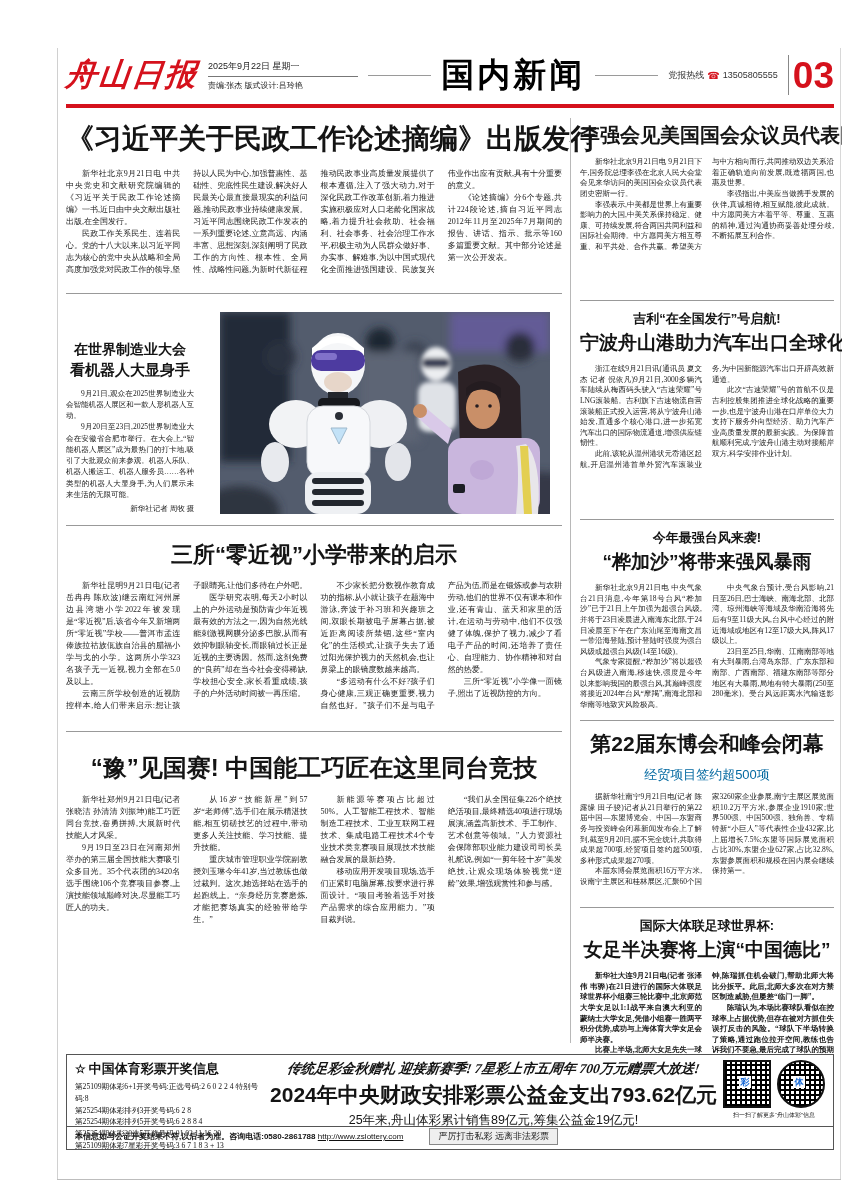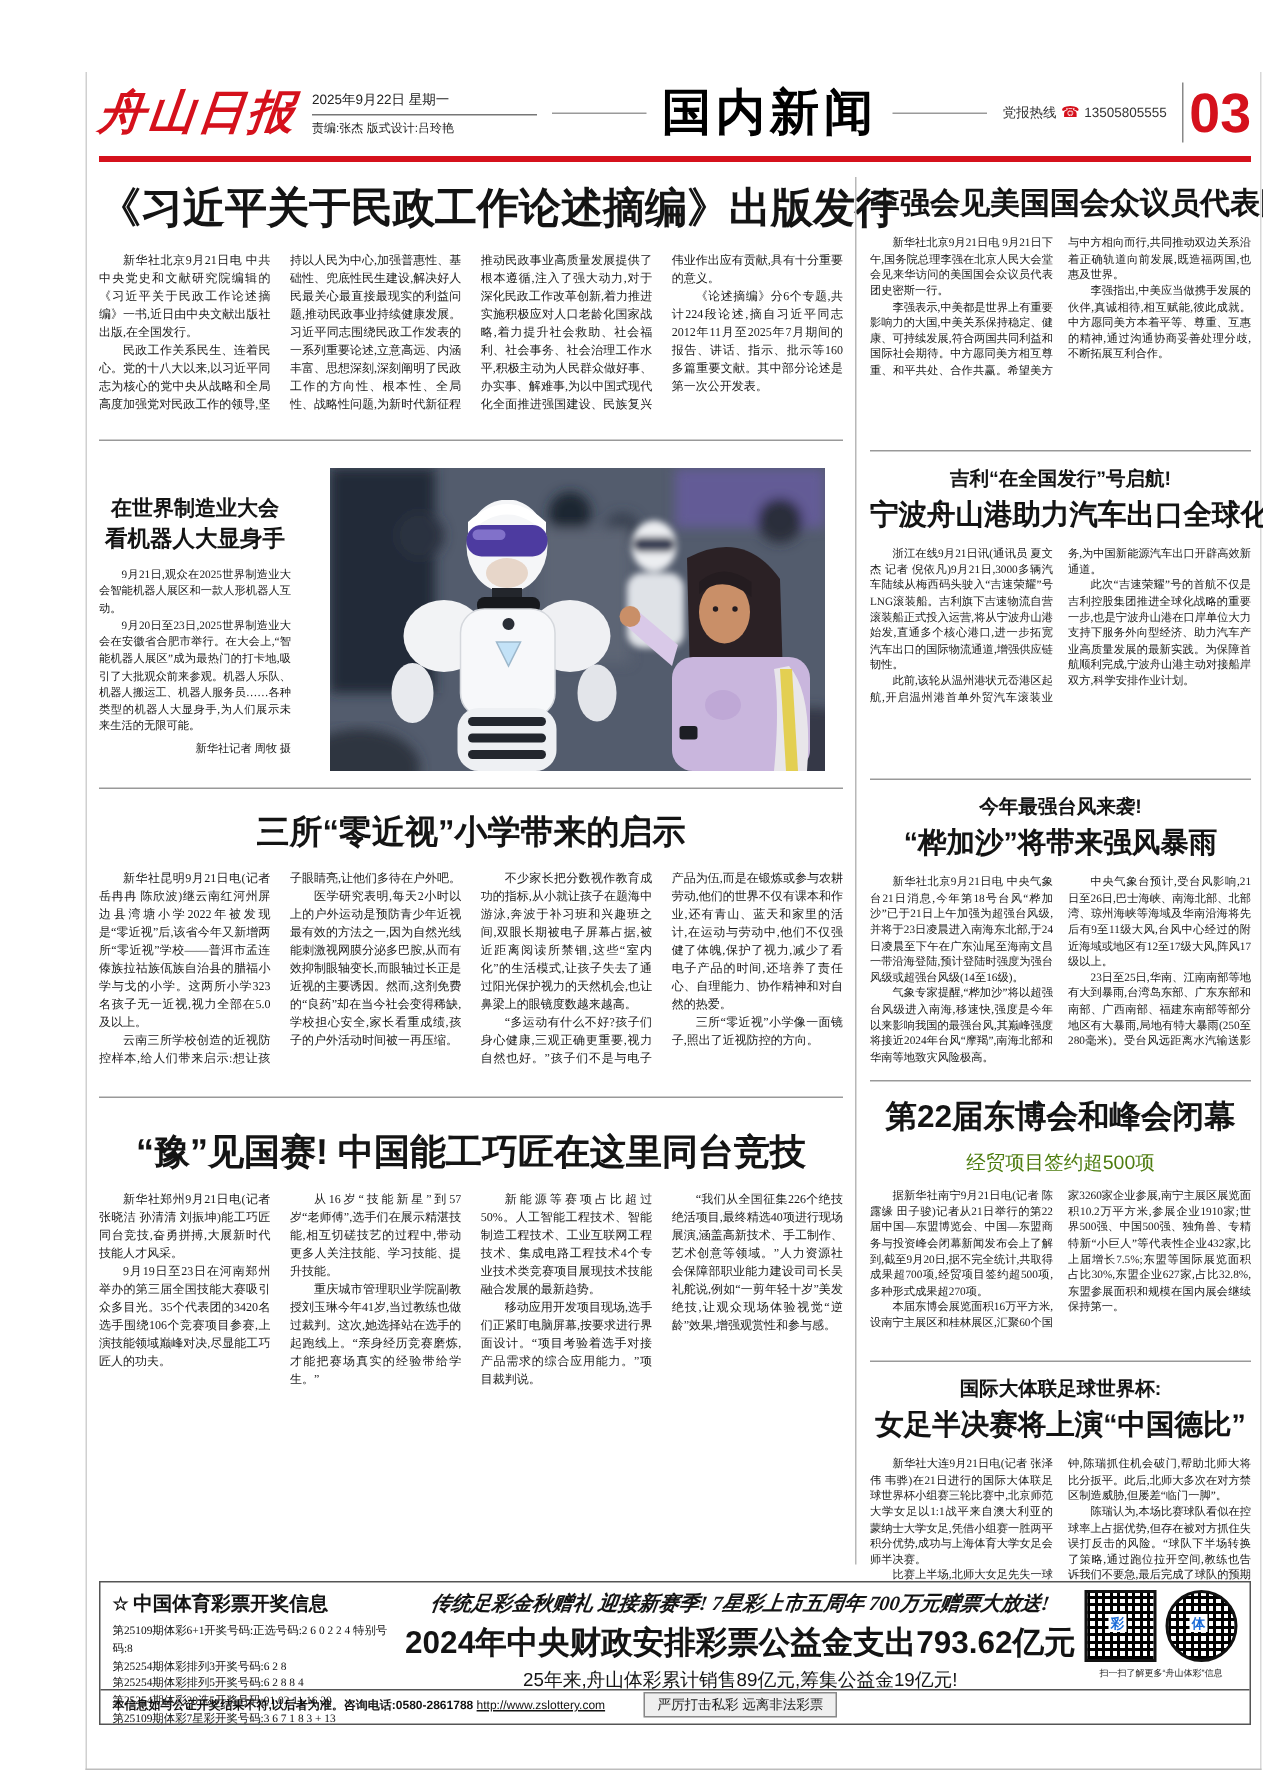--- a/index.html
+++ b/index.html
@@ -36,32 +36,32 @@
   .art-title-xl{font-family:"Liberation Sans",sans-serif;font-weight:900;font-size:28px;
                 text-align:center;margin:8px 0 10px;letter-spacing:0px;white-space:nowrap;}
   .art-title-l{font-family:"Liberation Sans",sans-serif;font-weight:900;font-size:22px;
                text-align:center;margin:14px 0 10px;white-space:nowrap;}
   .art-title-m{font-family:"Liberation Sans",sans-serif;font-weight:900;font-size:24px;
                text-align:center;margin:20px 0 10px;white-space:nowrap;}
   .r-kicker{font-family:"Liberation Sans",sans-serif;font-weight:bold;font-size:13px;
             text-align:center;margin:8px 0 2px;}
   .r-title{font-family:"Liberation Sans",sans-serif;font-weight:900;font-size:19px;
            text-align:center;margin:2px 0 8px;white-space:nowrap;}
-  .r-sub{font-family:"Liberation Sans",sans-serif;font-size:13px;color:#4d7c0f;
+  .r-sub{font-family:"Liberation Sans",sans-serif;font-size:13px;color:#0369a1;
          text-align:center;margin:0 0 8px;}
   .body-cols4{column-count:4;column-gap:13px;height:114px;overflow:hidden;}
   .body-cols4.h140{height:140px;} .body-cols4.h256{height:256px;}
   .body-cols2{column-count:2;column-gap:10px;overflow:hidden;}
   .p{font-size:8px;line-height:1.5;text-align:justify;text-indent:2em;margin:0;color:#1a1a1a;}
   .col-right .p{font-size:7.5px;line-height:1.42;}
   .sep{border:none;border-top:1px solid #999;margin:11px 0;}
   .col-right .sep{margin:9px 0;}
 
   
-  .photo-row{display:flex;gap:26px;margin-top:18px;}
+  .photo-row{display:flex;gap:26px;margin-top:18px;align-items:flex-end;}
   .photo-cap{width:128px;}
   .cap-kicker{font-family:"Liberation Sans",sans-serif;font-weight:900;font-size:14px;text-align:center;margin:18px 0 2px;}
   .cap-title{font-family:"Liberation Sans",sans-serif;font-weight:900;font-size:15px;text-align:center;margin:0 0 8px;}
   .photo-cap .p{font-size:7.5px;line-height:1.5;}
   .cap-credit{font-size:7.5px;text-align:right;margin-top:4px;color:#222;}
   .news-photo{display:block;width:330px;height:202px;background:#4a5262;}
 
   
   .bottom{position:absolute;left:66px;top:1054px;width:766px;height:94px;border:1px solid #555;background:#fff;}
   .bt-flex{display:flex;padding:5px 8px 0 8px;height:66px;}
@@ -273,21 +273,21 @@
         <p class="p">据新华社南宁9月21日电(记者 陈露缘 田子骏)记者从21日举行的第22届中国—东盟博览会、中国—东盟商务与投资峰会闭幕新闻发布会上了解到,截至9月20日,据不完全统计,共取得成果超700项,经贸项目签约超500项,多种形式成果超270项。</p>
         <p class="p">本届东博会展览面积16万平方米,设南宁主展区和桂林展区,汇聚60个国家3260家企业参展,南宁主展区展览面积10.2万平方米,参展企业1910家;世界500强、中国500强、独角兽、专精特新“小巨人”等代表性企业432家,比上届增长7.5%;东盟等国际展览面积占比30%,东盟企业627家,占比32.8%,东盟参展面积和规模在国内展会继续保持第一。</p>
 
       </div>
     </article>
     <hr class="sep">
 
     <article>
       <div class="r-kicker">国际大体联足球世界杯:</div>
       <h3 class="r-title">女足半决赛将上演“中国德比”</h3>
-      <div class="body-cols2" style="height:112px;">
+      <div class="body-cols2" style="height:112px;font-weight:bold;">
         <p class="p">新华社大连9月21日电(记者 张泽伟 韦骅)在21日进行的国际大体联足球世界杯小组赛三轮比赛中,北京师范大学女足以1:1战平来自澳大利亚的蒙纳士大学女足,凭借小组赛一胜两平积分优势,成功与上海体育大学女足会师半决赛。</p>
         <p class="p">比赛上半场,北师大女足先失一球陷入被动。易边再战,球队加强逼抢,通过流畅传导创造多次机会。第53分钟,陈瑞抓住机会破门,帮助北师大将比分扳平。此后,北师大多次在对方禁区制造威胁,但屡差“临门一脚”。</p>
         <p class="p">陈瑞认为,本场比赛球队看似在控球率上占据优势,但存在被对方抓住失误打反击的风险。“球队下半场转换了策略,通过跑位拉开空间,教练也告诉我们不要急,最后完成了球队的预期目标。”她说。</p>
 
       </div>
     </article>
   </div>
 
   <div class="bottom">
     <div class="bt-flex">

